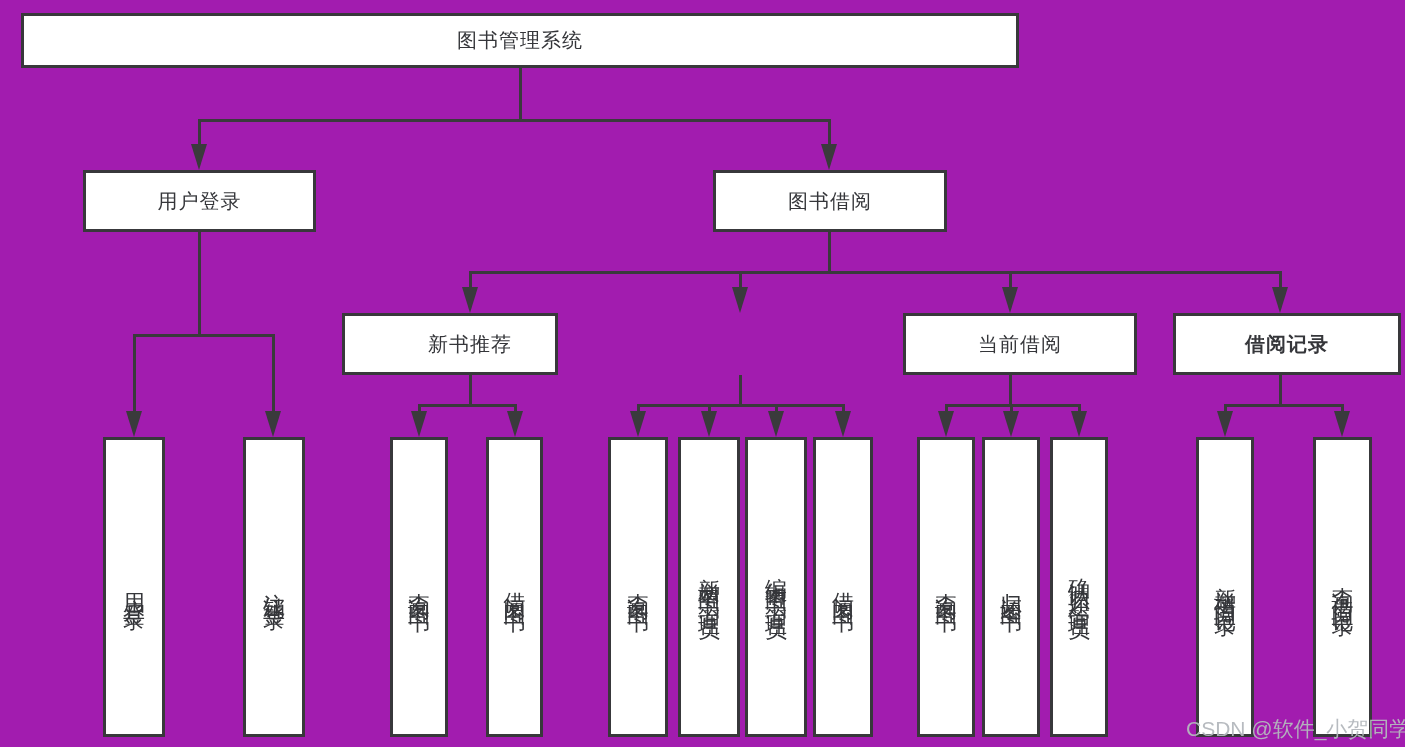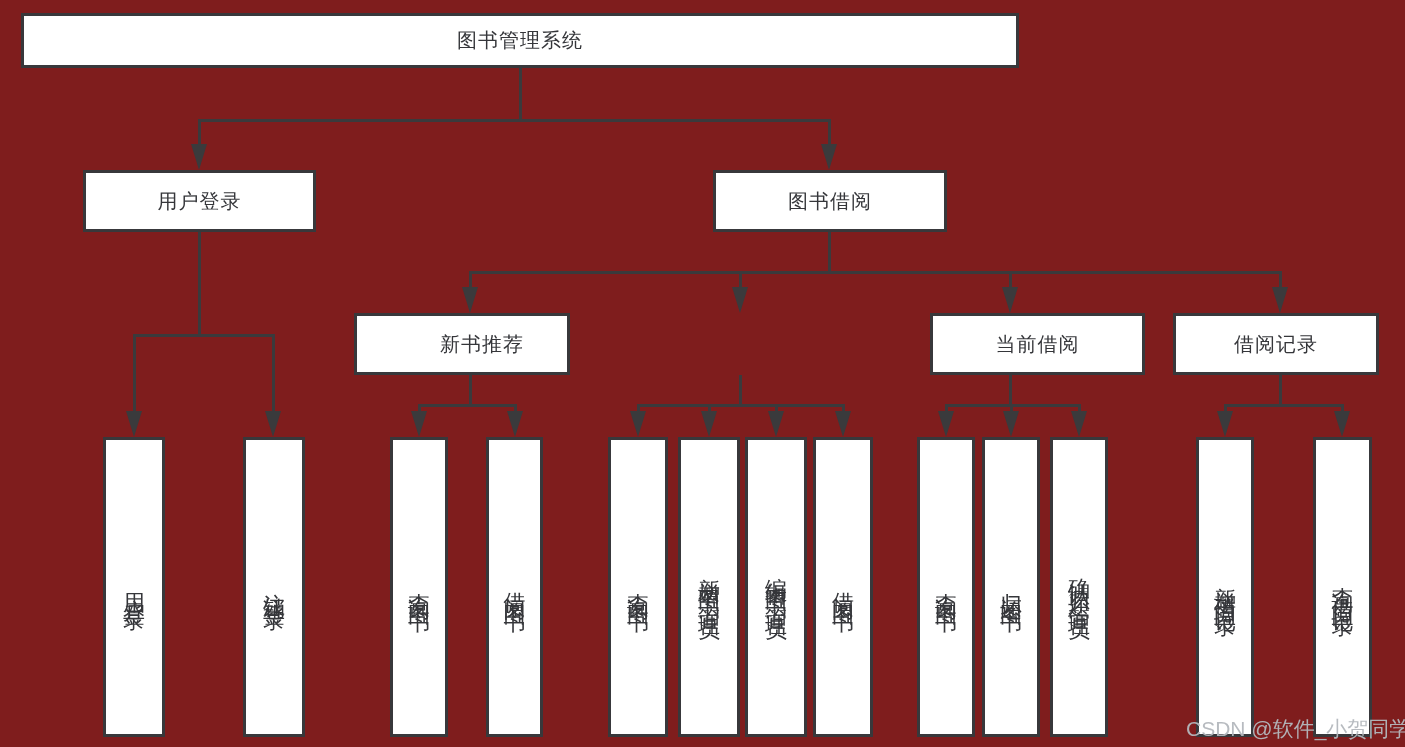--- a/index.html
+++ b/index.html
@@ -1,19 +1,19 @@
 <!DOCTYPE html>
 <html><head>
 <meta charset="utf-8">
 <style>
   html,body{margin:0;padding:0;background:#ffffff;}
   #canvas{
     position:relative;
     width:1405px;height:747px;
-    background:#7f1d1d;
+    background:#a21caf;
     overflow:hidden;
     font-family:"Liberation Sans", sans-serif;
   }
   .box{
     position:absolute;
     background:#ffffff;
     border:3px solid #38383b;
     box-sizing:border-box;
     display:flex;align-items:center;justify-content:center;
     color:#35363a;
@@ -59,27 +59,27 @@
     <span class="hlbl">图书管理系统</span>
   </div>
 
   <div class="box" style="left:83px;top:170px;width:233px;height:62px;">
     <span class="hlbl">用户登录</span>
   </div>
   <div class="box" style="left:713px;top:170px;width:234px;height:62px;">
     <span class="hlbl">图书借阅</span>
   </div>
 
-  <div class="box" style="left:354px;top:313px;width:216px;height:62px;padding-left:40px;">
+  <div class="box" style="left:342px;top:313px;width:216px;height:62px;padding-left:40px;">
     <span class="hlbl">新书推荐</span>
   </div>
-  <div class="box" style="left:930px;top:313px;width:215px;height:62px;">
+  <div class="box" style="left:903px;top:313px;width:234px;height:62px;">
     <span class="hlbl">当前借阅</span>
   </div>
-  <div class="box" style="left:1173px;top:313px;width:206px;height:62px;">
+  <div class="box" style="left:1173px;top:313px;width:228px;height:62px;font-weight:bold;">
     <span class="hlbl">借阅记录</span>
   </div>
 
   <div class="box" style="left:103px;top:437px;width:62px;height:300px;">
     <span class="vlbl">用户登录</span>
   </div>
   <div class="box" style="left:243px;top:437px;width:62px;height:300px;">
     <span class="vlbl">注销登录</span>
   </div>
 

